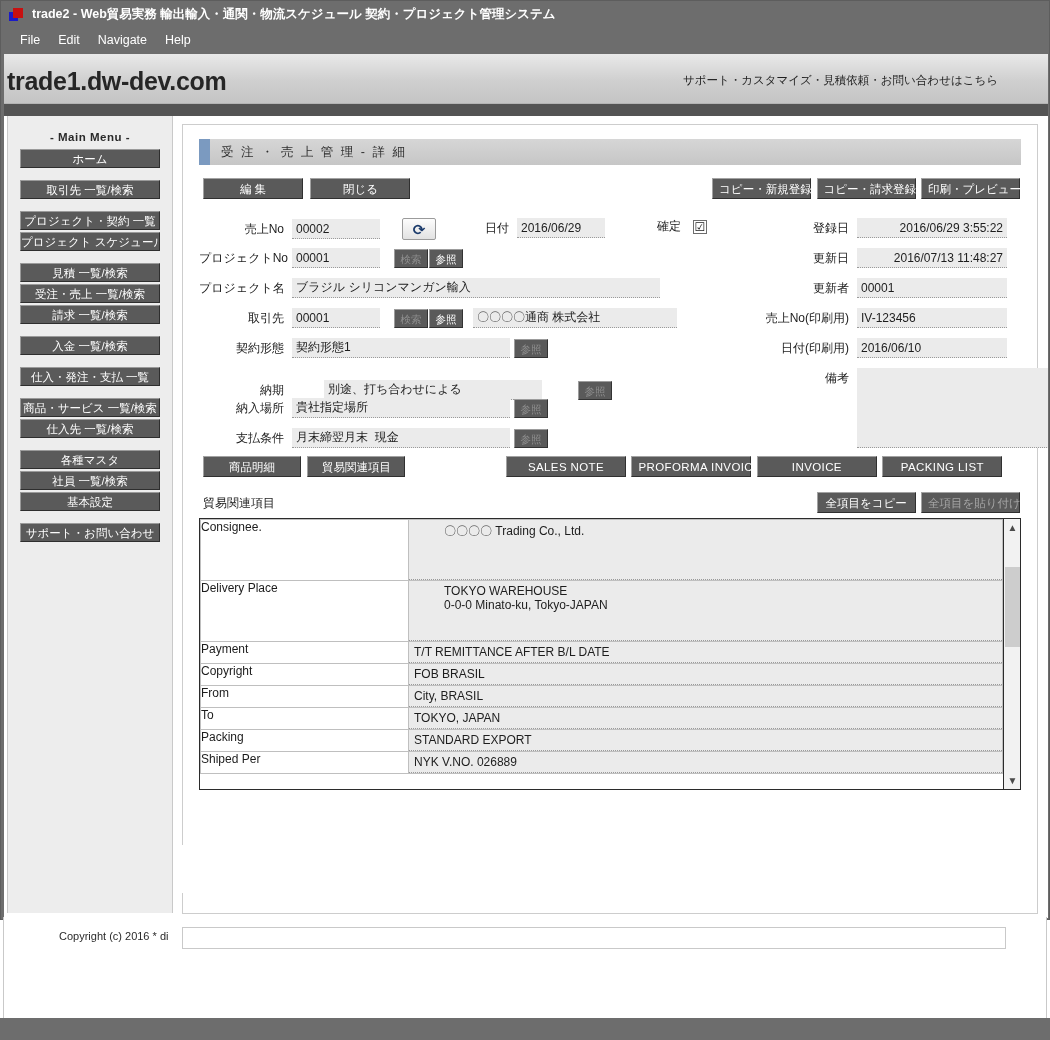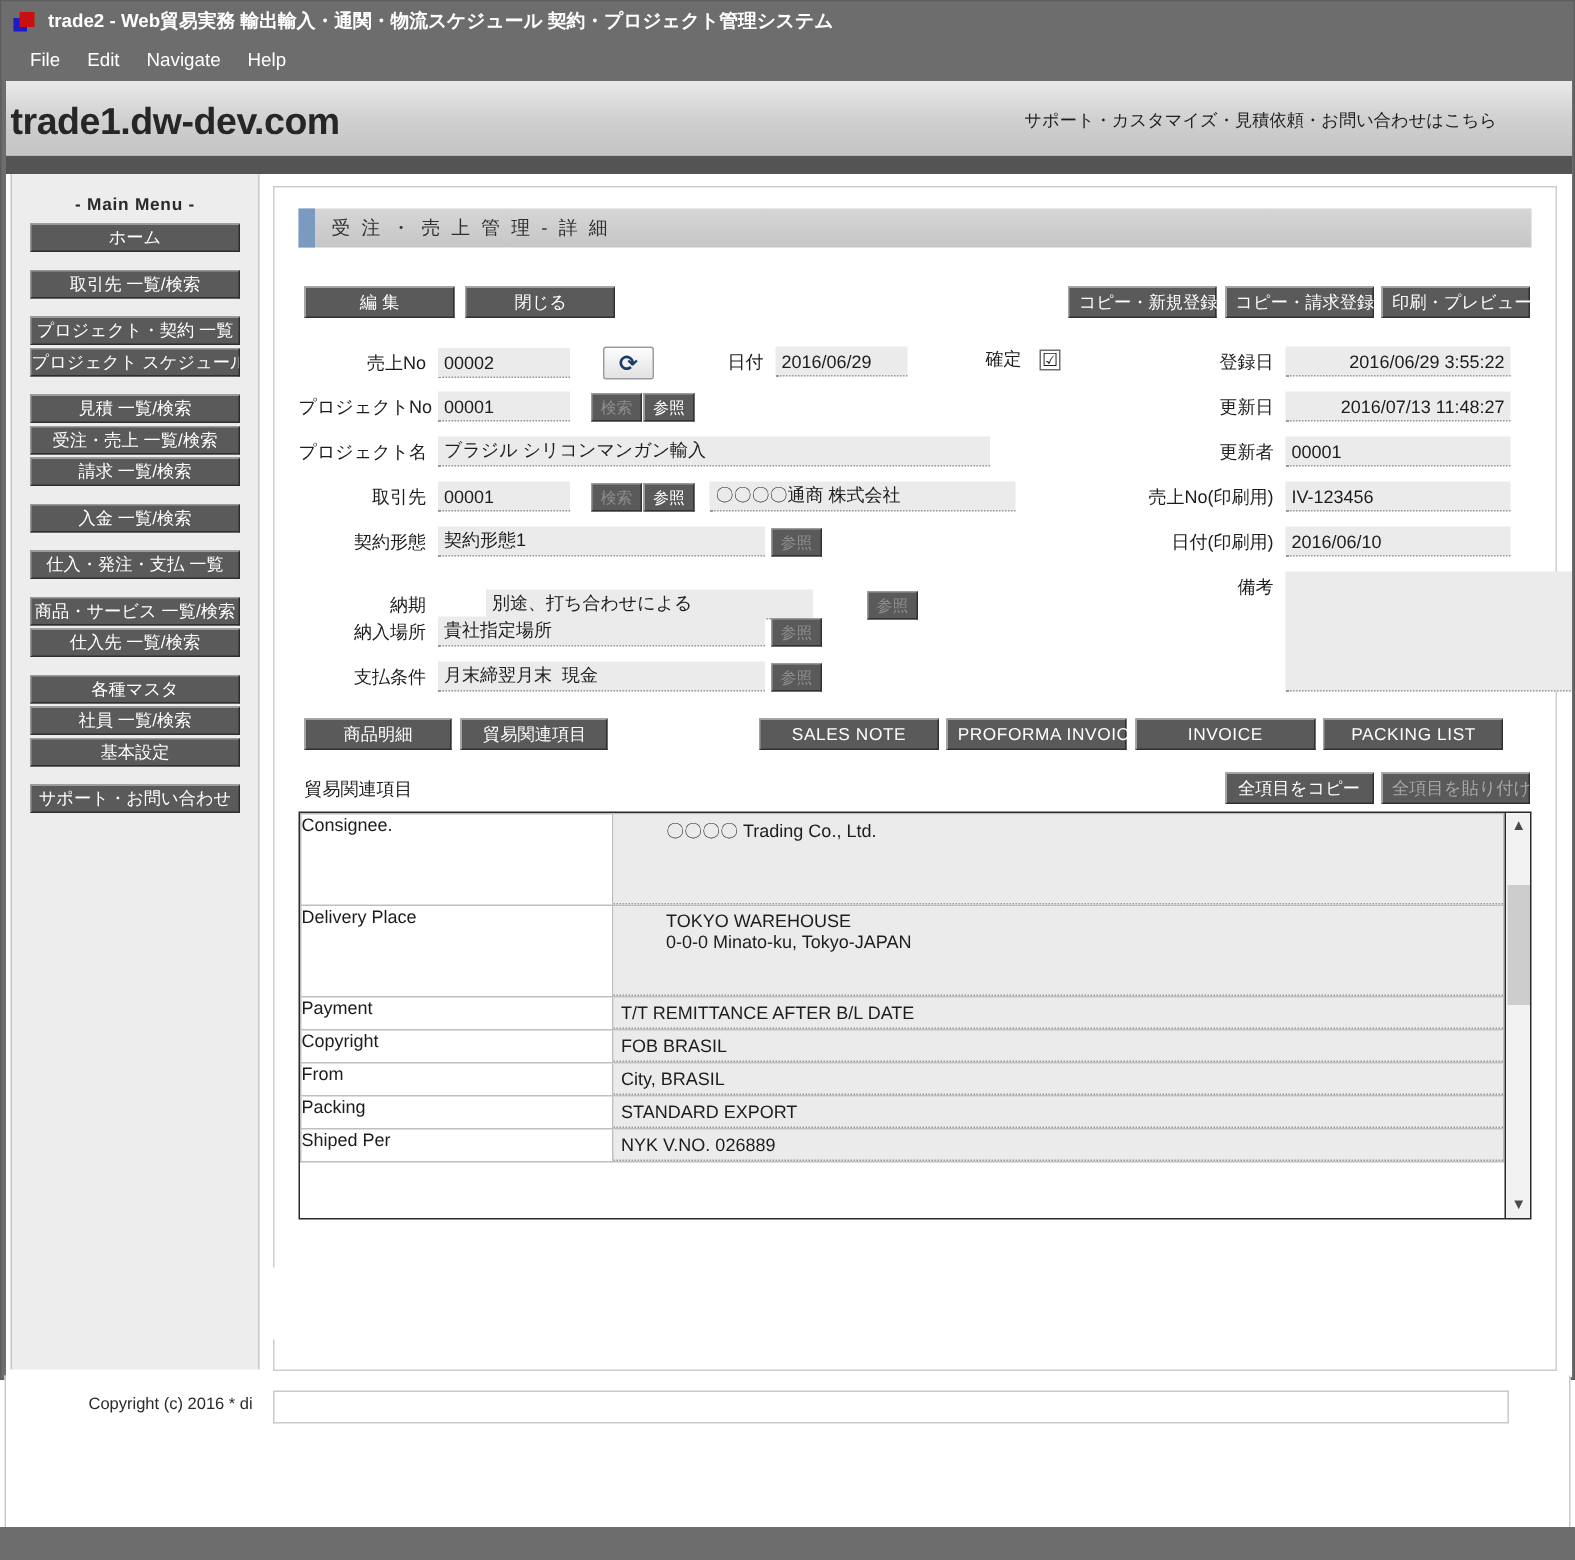--- a/index.html
+++ b/index.html
@@ -158,21 +158,21 @@
     flex: 0 0 11px;
   }
   .panel-title .ptext {
     font-size: 12.5px; color: #303030;
     padding-left: 11px; letter-spacing: 2px;
   }
 
   
   .action-row {
     position: relative;
-    margin: 26px 16px 0 16px;
+    margin: 13px 16px 0 16px;
     height: 22px;
   }
   .gbtn {
     display: inline-block;
     height: 21px; line-height: 20px;
     text-align: center;
     font-size: 11.5px;
     color: #ffffff;
     background: #5a5a5a;
     border-top: 1px solid #a2a2a2;
@@ -261,21 +261,21 @@
     width: 302px; height: 80px;
     resize: none;
     font-family: "Liberation Sans","DejaVu Sans",sans-serif;
     font-size: 12px;
     outline: none;
   }
 
   
   .tabs-row {
     position: relative;
-    margin: 12px 16px 0 16px;
+    margin: 2px 16px 0 16px;
     height: 22px;
   }
   .tabs-left { position: absolute; left: 4px; top: 0; }
   .tabs-left .gbtn { width: 98px; margin-right: 2px; }
   .tabs-right { position: absolute; left: 306px; top: 0; }
   .tabs-right .gbtn { width: 120px; margin-left: 1px; letter-spacing: 0.4px; }
   .tabs-right .gbtn.wide { width: 120px; }
 
   
   .tbl-head {
@@ -638,20 +638,26 @@
                     <input class="cellbox one" readonly="" value="FOB BRASIL" style="">
                   </td>
                 </tr>
                 <tr>
                   <td class="gl">From</td>
                   <td class="gv">
                     <input class="cellbox one" readonly="" value="City, BRASIL" style="">
                   </td>
                 </tr>
                 <tr>
+                  <td class="gl">To</td>
+                  <td class="gv">
+                    <input class="cellbox one" readonly="" value="TOKYO, JAPAN" style="">
+                  </td>
+                </tr>
+                <tr>
                   <td class="gl">Packing</td>
                   <td class="gv">
                     <input class="cellbox one" readonly="" value="STANDARD EXPORT" style="">
                   </td>
                 </tr>
                 <tr>
                   <td class="gl">Shiped Per</td>
                   <td class="gv">
                     <input class="cellbox one" readonly="" value="NYK V.NO. 026889" style="">
                   </td>

